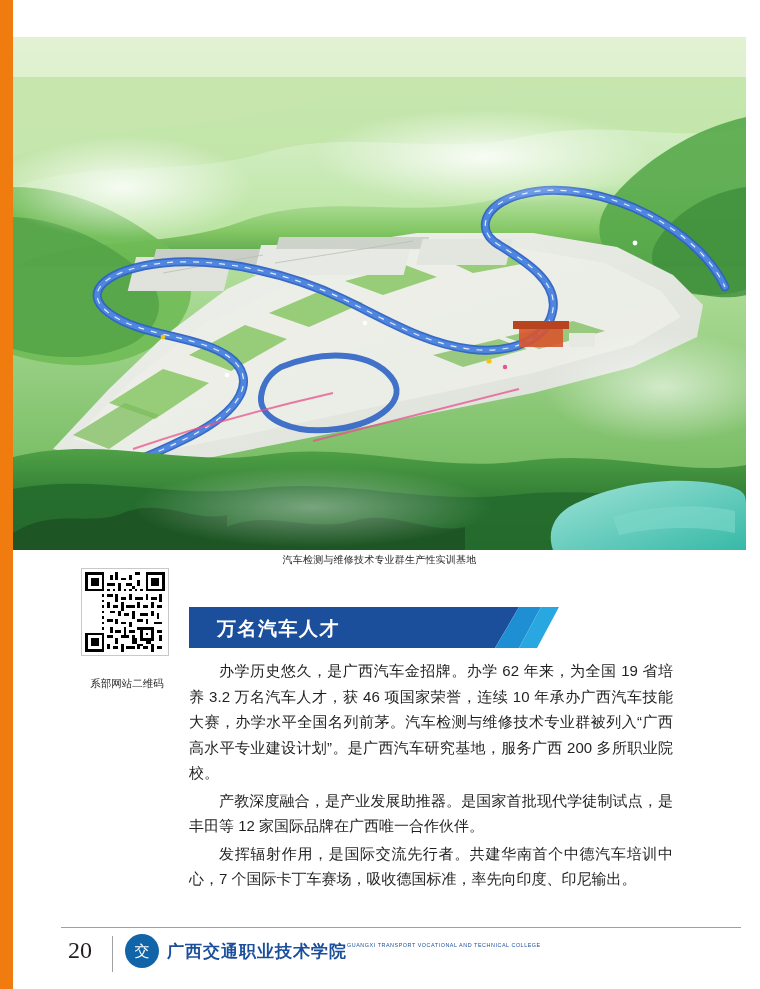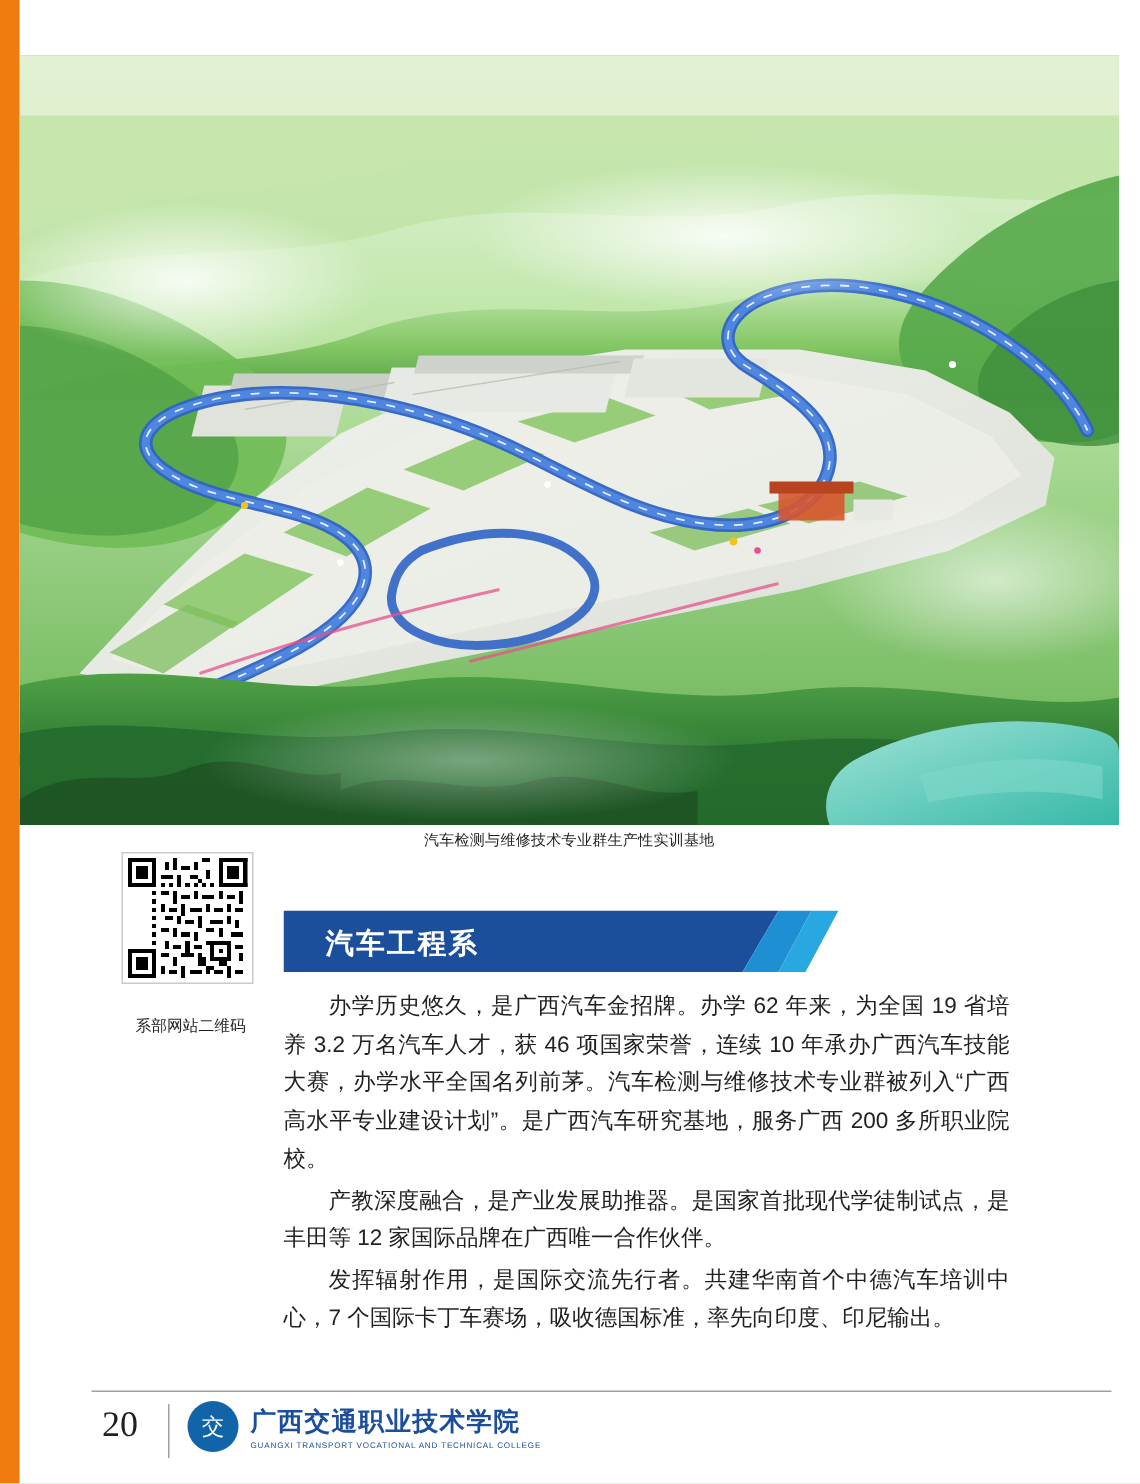--- a/index.html
+++ b/index.html
@@ -169,21 +169,20 @@
     left: 0; top: 0; right: 0; bottom: 0;
     color: #ffffff;
     font-size: 15px;
     display: flex;
     align-items: center;
     justify-content: center;
     font-family: "Liberation Serif", serif;
   }
   .logo-names {
     display: flex;
-    flex-direction: column;
     justify-content: center;
   }
   .logo-cn {
     font-size: 17px;
     color: #1b4f9c;
     font-family: "Liberation Serif", serif;
     letter-spacing: 1px;
     font-weight: bold;
   }
   .logo-en {
@@ -443,21 +442,21 @@
     </div>
     <div class="qr-label">系部网站二维码</div>
   </div>
 
   <div class="banner">
     <svg width="370" height="41" viewBox="0 0 370 41" xmlns="http://www.w3.org/2000/svg">
       <path d="M0,0 L330,0 L306,41 L0,41 Z" fill="#1b4f9c"></path>
       <path d="M330,0 L352,0 L330,41 L306,41 Z" fill="#1f8fd4"></path>
       <path d="M352,0 L370,0 L348,41 L330,41 Z" fill="#29a7e1"></path>
     </svg>
-    <div class="banner-text">汽车工程系</div>
+    <div class="banner-text">万名汽车人才</div>
   </div>
 
   <div class="body-text">
     <p>办学历史悠久，是广西汽车金招牌。办学 62 年来，为全国 19 省培养 3.2 万名汽车人才，获 46 项国家荣誉，连续 10 年承办广西汽车技能大赛，办学水平全国名列前茅。汽车检测与维修技术专业群被列入“广西高水平专业建设计划”。是广西汽车研究基地，服务广西 200 多所职业院校。</p>
     <p>产教深度融合，是产业发展助推器。是国家首批现代学徒制试点，是丰田等 12 家国际品牌在广西唯一合作伙伴。</p>
     <p>发挥辐射作用，是国际交流先行者。共建华南首个中德汽车培训中心，7 个国际卡丁车赛场，吸收德国标准，率先向印度、印尼输出。</p>
   </div>
 
   <div class="footer-rule"></div>
   <div class="page-number">20</div>

